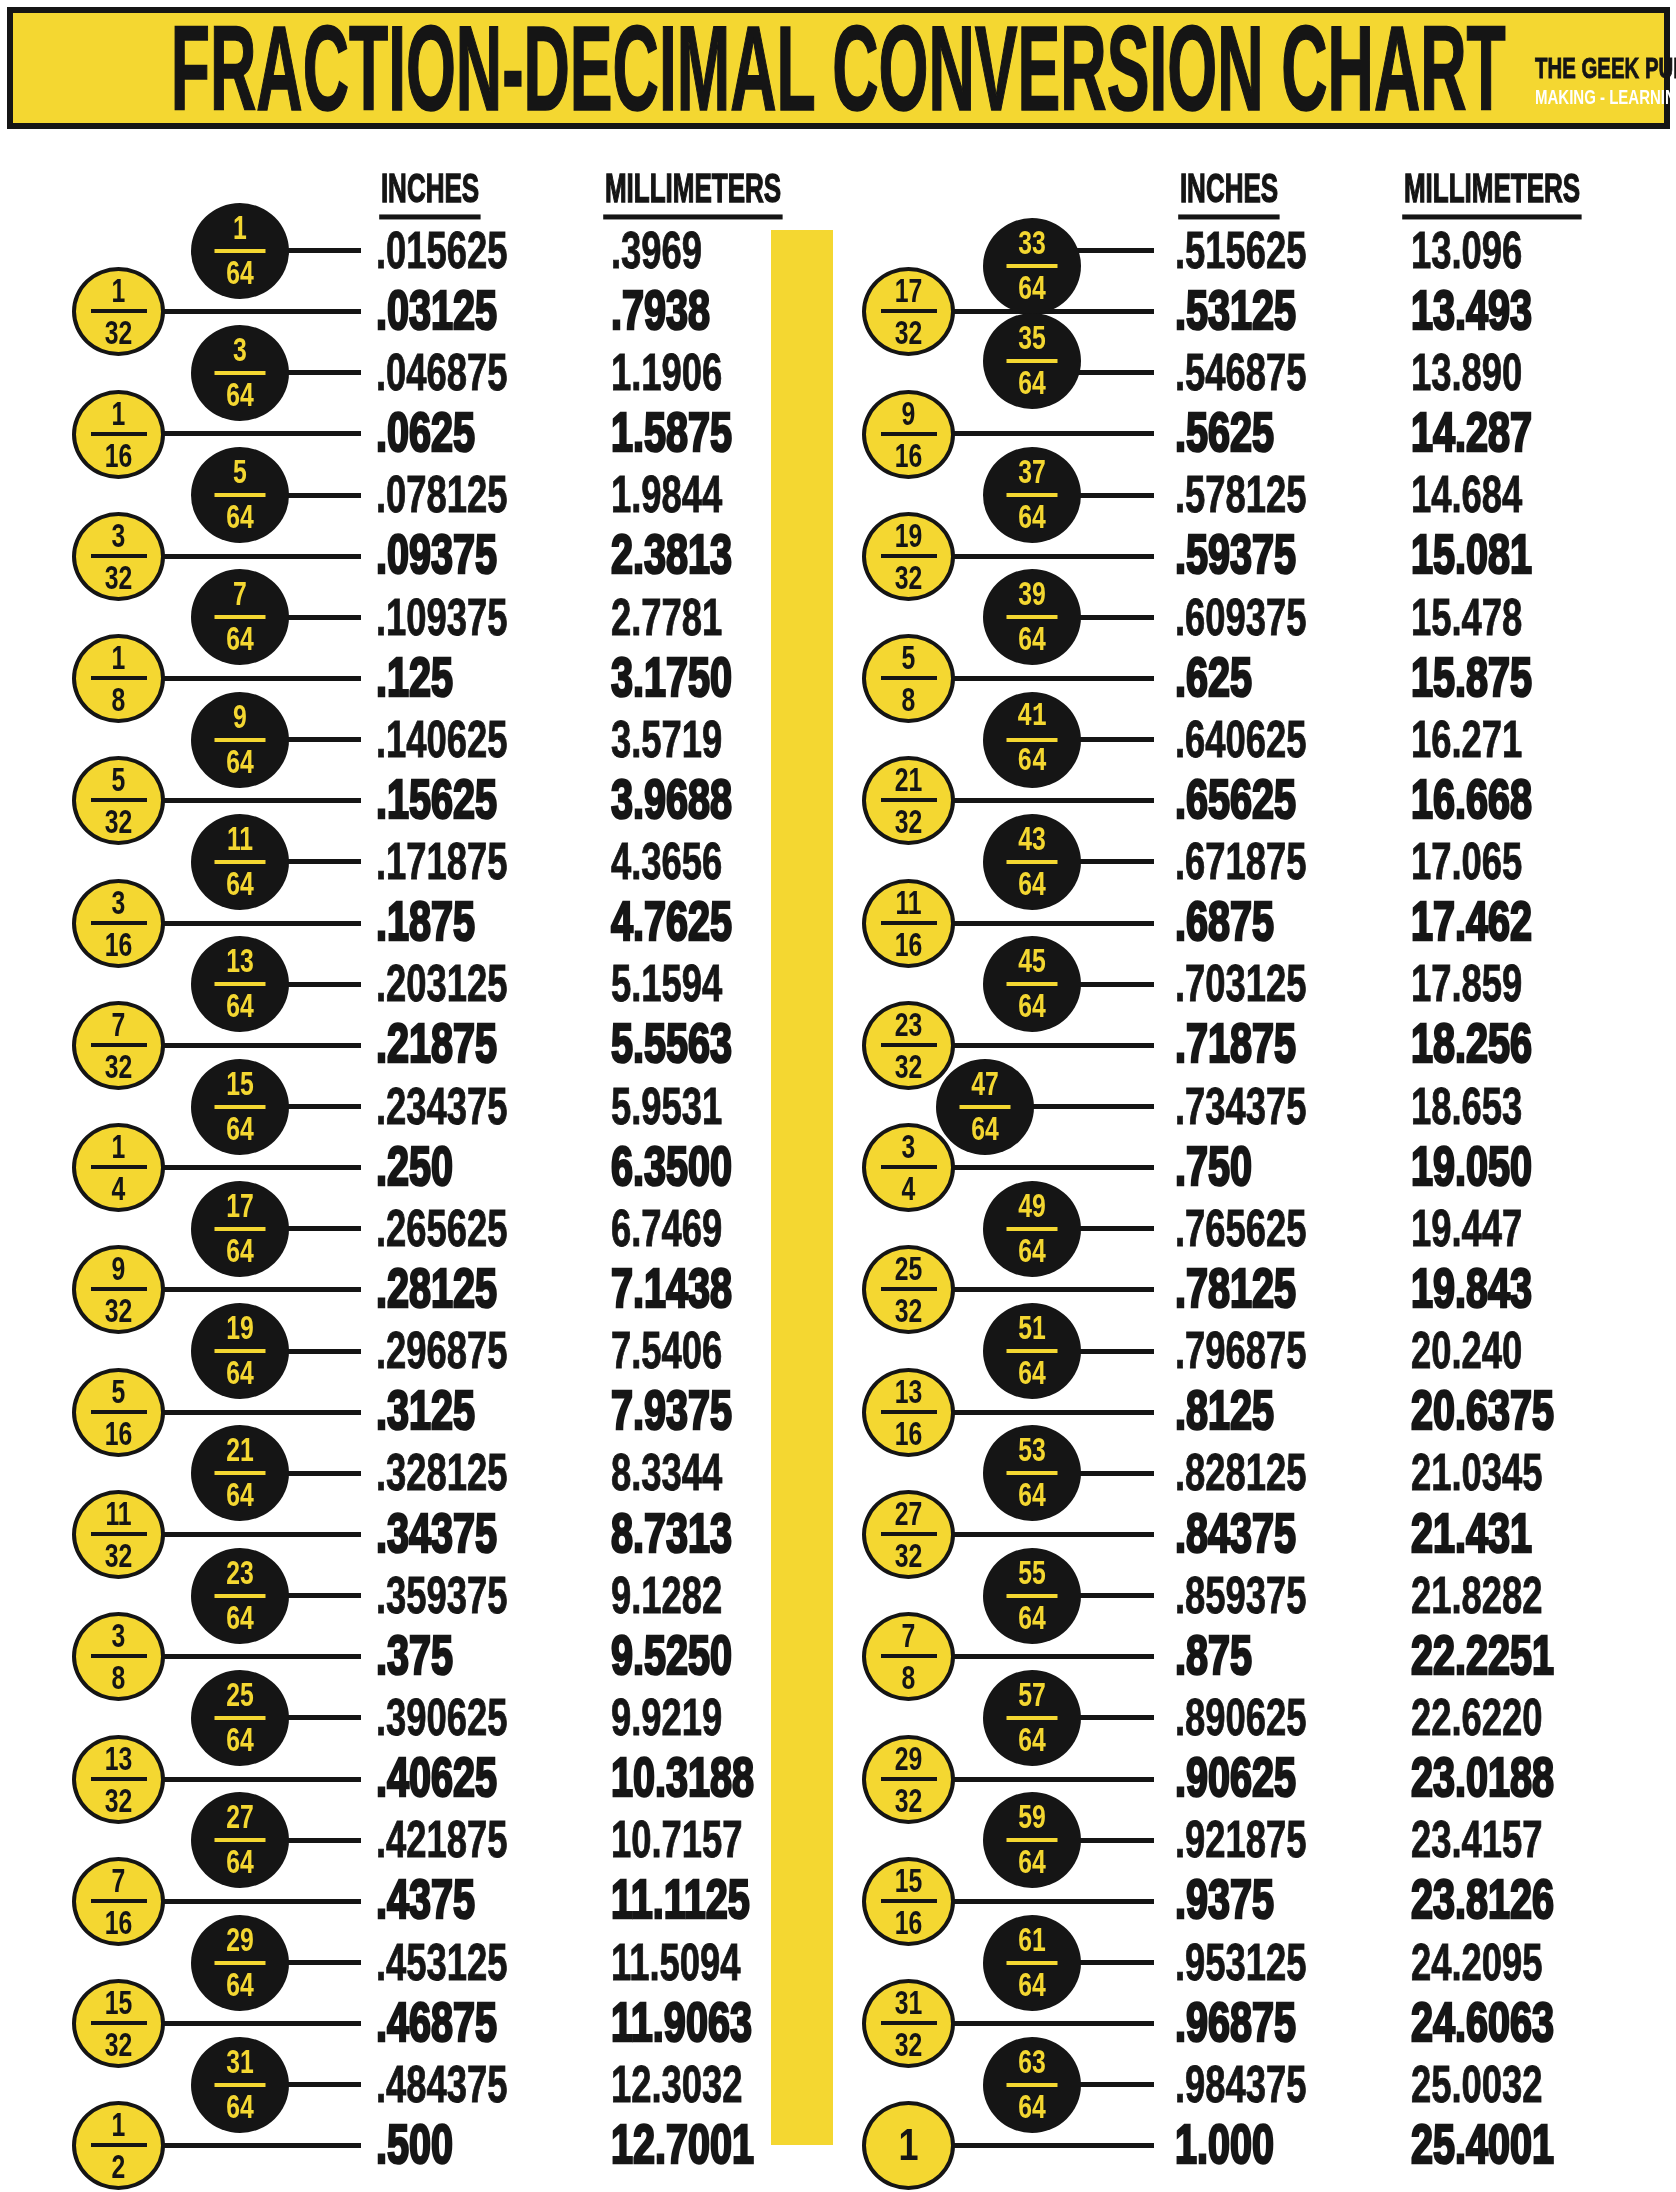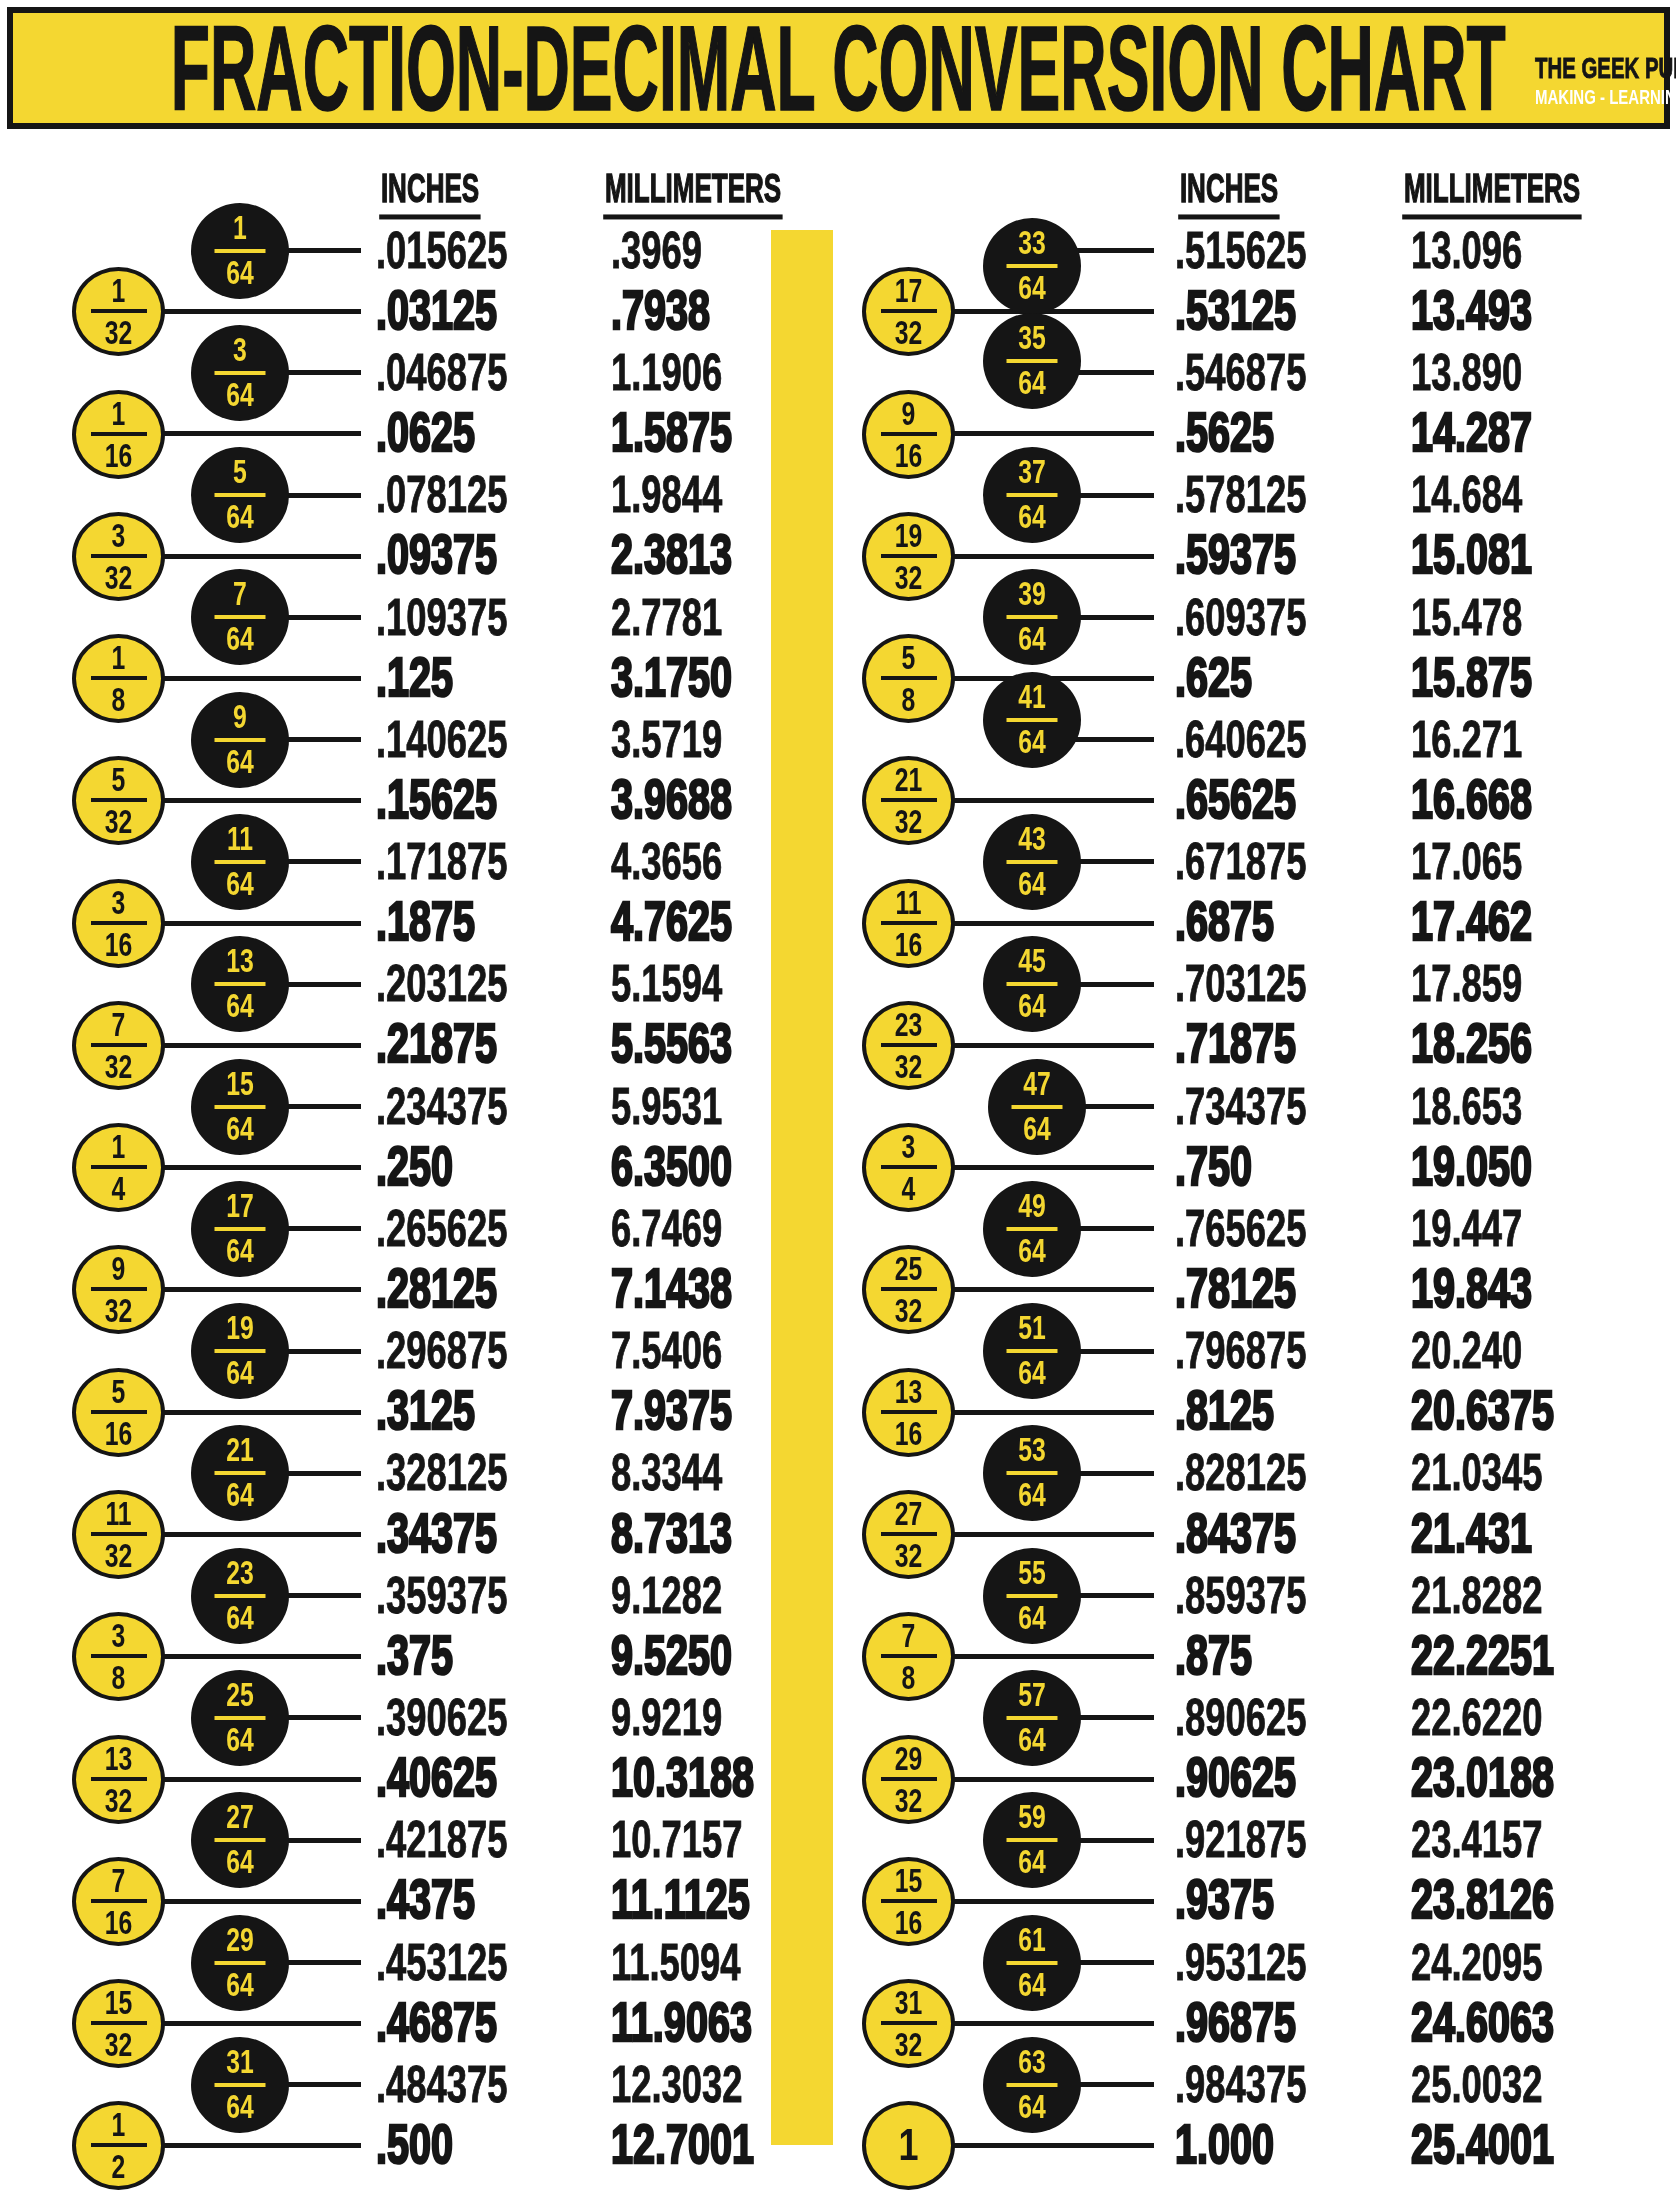--- a/index.html
+++ b/index.html
@@ -407,21 +407,21 @@
       <div class="val norm" style="left: 1411px; top: 618px;">15.478</div>
       <div class="connector" style="left: 908px; top: 676px; width: 246px;"></div>
       <div class="circle major" style="left: 862px; top: 634px;">
         <div class="frac-num">5</div>
         <div class="fbar"></div>
         <div class="frac-den">8</div>
       </div>
       <div class="val em" style="left: 1175px; top: 679px;">.625</div>
       <div class="val em" style="left: 1411px; top: 679px;">15.875</div>
       <div class="connector" style="left: 1032px; top: 737px; width: 122px;"></div>
-      <div class="circle minor" style="left: 983px; top: 672px;">
+      <div class="circle minor" style="left: 983px; top: 692px; font-family: Liberation Mono, monospace;">
         <div class="frac-num">41</div>
         <div class="fbar"></div>
         <div class="frac-den">64</div>
       </div>
       <div class="val norm" style="left: 1175px; top: 740px;">.640625</div>
       <div class="val norm" style="left: 1411px; top: 740px;">16.271</div>
       <div class="connector" style="left: 908px; top: 798px; width: 246px;"></div>
       <div class="circle major" style="left: 862px; top: 756px;">
         <div class="frac-num">21</div>
         <div class="fbar"></div>
@@ -455,21 +455,21 @@
       <div class="val norm" style="left: 1411px; top: 984px;">17.859</div>
       <div class="connector" style="left: 908px; top: 1043px; width: 246px;"></div>
       <div class="circle major" style="left: 862px; top: 1001px;">
         <div class="frac-num">23</div>
         <div class="fbar"></div>
         <div class="frac-den">32</div>
       </div>
       <div class="val em" style="left: 1175px; top: 1045px;">.71875</div>
       <div class="val em" style="left: 1411px; top: 1045px;">18.256</div>
       <div class="connector" style="left: 1032px; top: 1104px; width: 122px;"></div>
-      <div class="circle minor" style="left: 988px; top: 1059px;">
+      <div class="circle minor" style="left: 936px; top: 1059px;">
         <div class="frac-num">47</div>
         <div class="fbar"></div>
         <div class="frac-den">64</div>
       </div>
       <div class="val norm" style="left: 1175px; top: 1107px;">.734375</div>
       <div class="val norm" style="left: 1411px; top: 1107px;">18.653</div>
       <div class="connector" style="left: 908px; top: 1165px; width: 246px;"></div>
       <div class="circle major" style="left: 862px; top: 1123px;">
         <div class="frac-num">3</div>
         <div class="fbar"></div>

